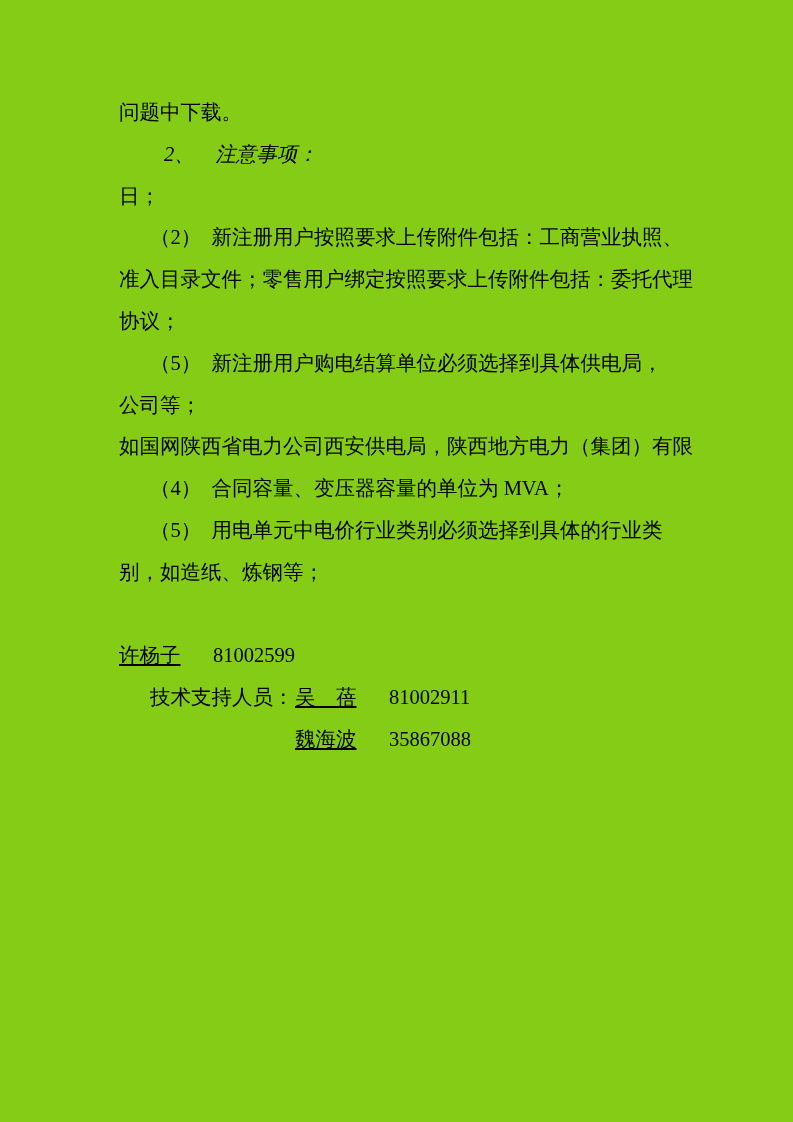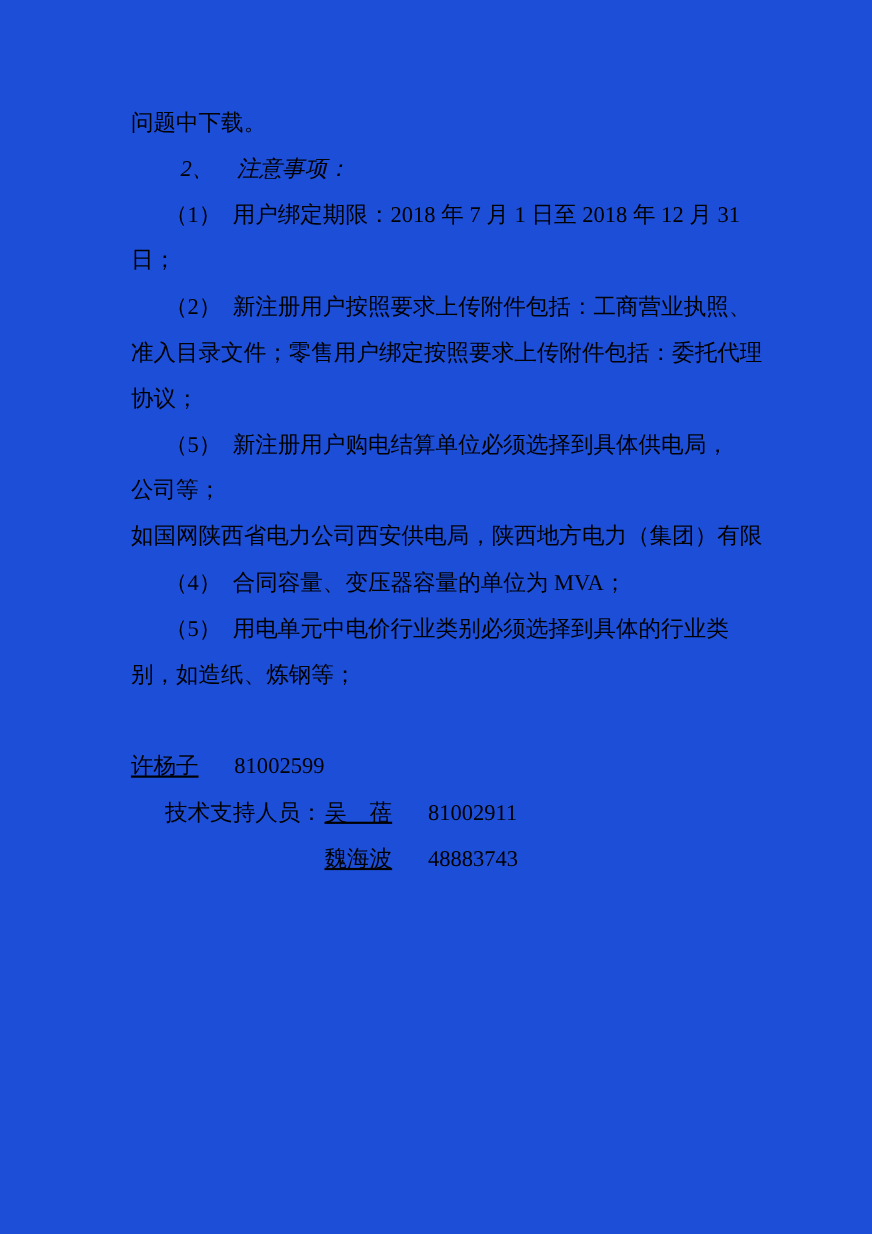--- a/index.html
+++ b/index.html
@@ -4,21 +4,21 @@
 <style>
   html, body {
     margin: 0;
     padding: 0;
     background: #ffffff;
   }
   .page {
     position: relative;
     width: 793px;
     height: 1122px;
-    background: #1d4ed8;
+    background: #84cc16;
     color: #000000;
     font-family: "Liberation Serif", "DejaVu Serif", serif;
     overflow: hidden;
   }
   .content {
     box-sizing: border-box;
     padding-top: 92px;
     padding-left: 119px;
     padding-right: 112px;
   }
@@ -67,21 +67,20 @@
 </head>
 <body>
 
 <div class="page">
   <div class="content">
 
     <div class="line">问题中下载。</div>
 
     <div class="line indent-a">2、　注意事项：</div>
 
-    <div class="line indent-b">（1）  用户绑定期限：2018 年 7 月 1 日至 2018 年 12 月 31</div>
     <div class="line">日；</div>
 
     <div class="line indent-b">（2）  新注册用户按照要求上传附件包括：工商营业执照、</div>
     <div class="line">准入目录文件；零售用户绑定按照要求上传附件包括：委托代理</div>
     <div class="line">协议；</div>
 
     <div class="line indent-b">（5）  新注册用户购电结算单位必须选择到具体供电局，</div>
     <div class="line">公司等；</div>
     <div class="line">如国网陕西省电力公司西安供电局，陕西地方电力（集团）有限</div>
 
@@ -99,17 +98,17 @@
 
     <div class="contact-row">
       <span class="contact-label">技术支持人员：</span>
       <span class="contact-name">吴　蓓</span>
       <span class="contact-phone">81002911</span>
     </div>
 
     <div class="contact-row">
       <span class="contact-label"></span>
       <span class="contact-name">魏海波</span>
-      <span class="contact-phone">48883743</span>
+      <span class="contact-phone">35867088</span>
     </div>
 
   </div>
 </div>
 
 </body></html>

